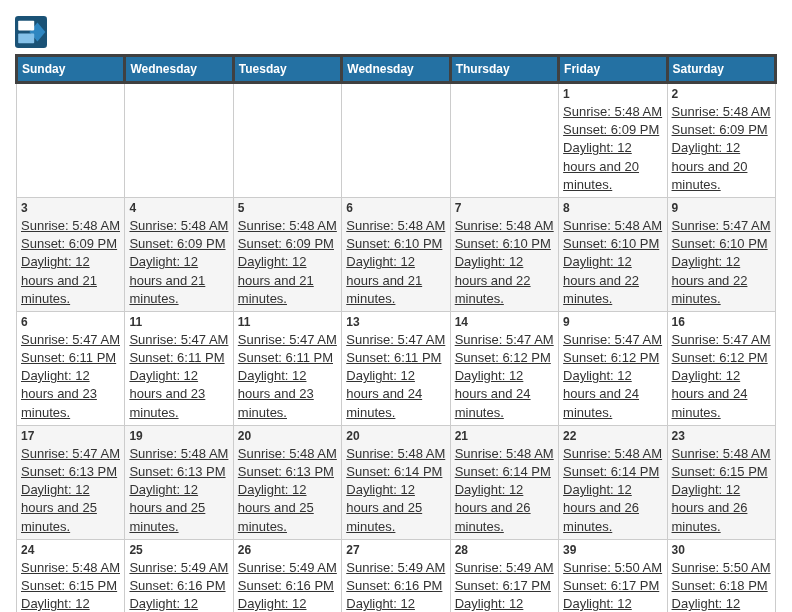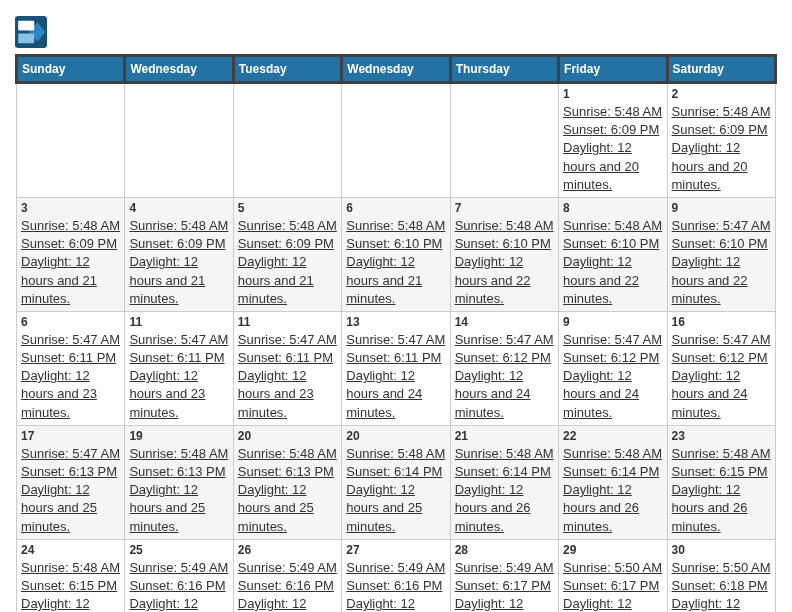--- a/index.html
+++ b/index.html
@@ -298,21 +298,21 @@
 Sunset: 6:16 PM
 Daylight: 12 hours and 27 minutes.</div>
         </td>
         <td>
           <span class="day-num">28</span>
           <div class="day-info" style="white-space: pre-line;">Sunrise: 5:49 AM
 Sunset: 6:17 PM
 Daylight: 12 hours and 27 minutes.</div>
         </td>
         <td>
-          <span class="day-num">29</span>
+          <span class="day-num">39</span>
           <div class="day-info" style="white-space: pre-line;">Sunrise: 5:50 AM
 Sunset: 6:17 PM
 Daylight: 12 hours and 27 minutes.</div>
         </td>
         <td>
           <span class="day-num">30</span>
           <div class="day-info" style="white-space: pre-line;">Sunrise: 5:50 AM
 Sunset: 6:18 PM
 Daylight: 12 hours and 27 minutes.</div>
         </td>

